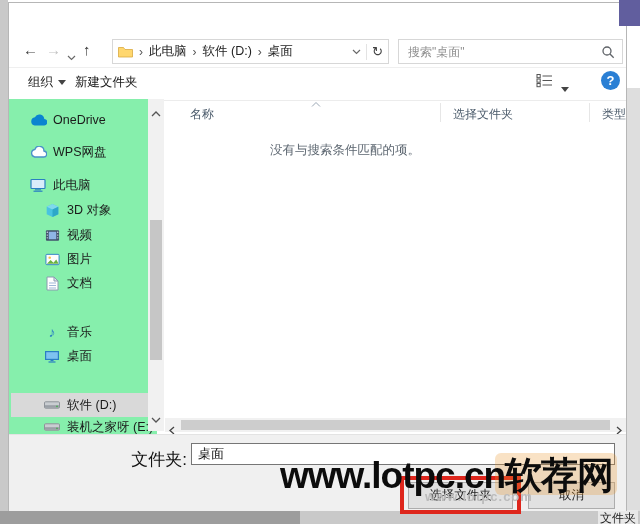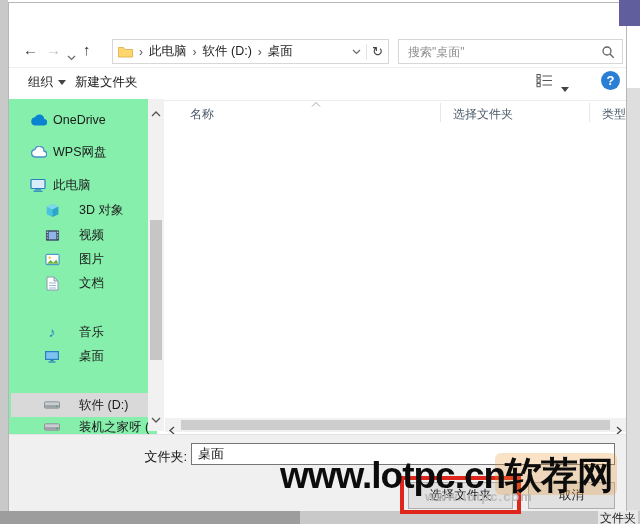--- a/index.html
+++ b/index.html
@@ -46,21 +46,21 @@
   .toolbar-sep{position:absolute;left:0;top:64px;width:100%;height:1px;background:#efefef;}
   .toolbar-sep2{position:absolute;left:0;top:97px;width:100%;height:1px;background:#ececec;}
   .tool-item{position:absolute;top:71px;font-size:12.5px;color:#161616;display:flex;align-items:center;gap:5px;}
   .help-btn{position:absolute;left:592px;top:68px;width:19px;height:19px;border-radius:50%;
     background:#2a7fd4;color:#fff;font-size:13px;font-weight:bold;text-align:center;line-height:19px;}
 
   
   .sidebar{position:absolute;left:0;top:96px;width:148px;height:336px;overflow:hidden;background:#86efac;}
   .sbrow{position:absolute;left:2px;width:137px;height:24px;display:flex;align-items:center;
     padding-left:18px;box-sizing:border-box;font-size:12.5px;color:#1b1b1b;white-space:nowrap;}
-  .sbrow.lvl1{padding-left:32px;gap:12px;}
+  .sbrow.lvl1{padding-left:32px;}
   .sbrow.selected{background:#d9d9d9;}
   .sbic{width:18px;display:flex;justify-content:center;align-items:center;margin-right:6px;flex:none;}
   .music-glyph{font-size:14px;color:#2a7fc2;line-height:14px;}
 
   
   .vscroll{position:absolute;left:139px;top:96px;width:16px;height:332px;background:#f1f1f1;}
   .vthumb{position:absolute;left:2px;width:12px;top:121px;height:140px;background:#c6c6c6;}
   .varrow{position:absolute;left:3px;}
 
   
@@ -73,21 +73,21 @@
 
   
   .hscroll{position:absolute;left:156px;top:415px;width:461px;height:14px;background:#f1f1f1;}
   .hthumb{position:absolute;left:16px;right:16px;top:2px;bottom:2px;background:#cdcdcd;}
   .harrow{position:absolute;top:3px;}
 
   
   .footer{position:absolute;left:0;top:431px;width:617px;height:76px;background:#f0f0f0;
     border-top:1px solid #e3e3e3;}
   .folder-label{position:absolute;left:118px;top:13px;width:60px;text-align:right;
-    font-size:13px;color:#111;}
+    font-size:17px;color:#111;}
   .folder-input{position:absolute;left:182px;top:8px;width:424px;height:22px;border:1px solid #767676;
     box-sizing:border-box;font-size:13px;color:#111;padding:0 6px;background:#fff;outline:none;
     font-family:"Liberation Sans","DejaVu Sans",sans-serif;}
   .btn{position:absolute;top:47px;height:27px;background:#e1e1e1;border:1px solid #adadad;
     box-sizing:border-box;font-size:12.5px;color:#222;text-align:center;line-height:25px;z-index:1;}
   .btn-select{left:399px;width:105px;}
   .btn-cancel{left:519px;width:87px;}
 
   
   .red-annot{position:absolute;left:391px;top:473px;width:121px;height:38px;
@@ -335,20 +335,21 @@
             <path d="M1 4.5L5 0.5 9 4.5" fill="none" stroke="#9aa7b4" stroke-width="1"></path>
           </svg>
       </span>
       <span class="col" style="left:25px">名称</span>
       <span class="col" style="left:288px">选择文件夹</span>
       <span class="col" style="left:437px">类型</span>
       <span class="col-div" style="left:275px"></span>
       <span class="col-div" style="left:424px"></span>
     </div>
 
+    <div class="emptymsg">没有与搜索条件匹配的项。</div>
 
     <div class="hscroll">
       <span class="harrow" style="left:4px">
         <svg width="6" height="9" viewBox="0 0 6 9">
             <path d="M5 1L1 4.5 5 8" fill="none" stroke="#444" stroke-width="1.3"></path>
           </svg>
       </span>
       <div class="hthumb"></div>
       <span class="harrow" style="right:4px">
         <svg width="6" height="9" viewBox="0 0 6 9">

